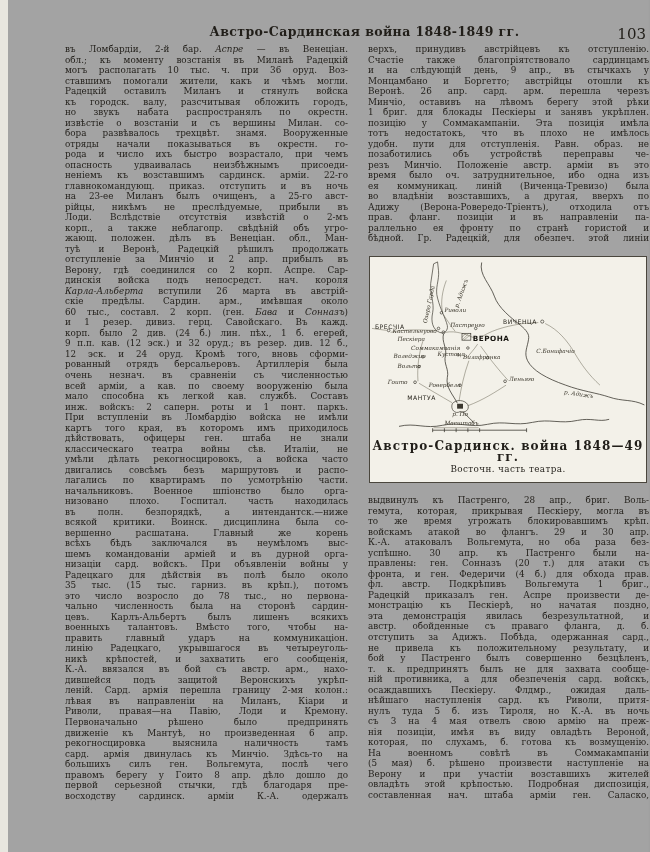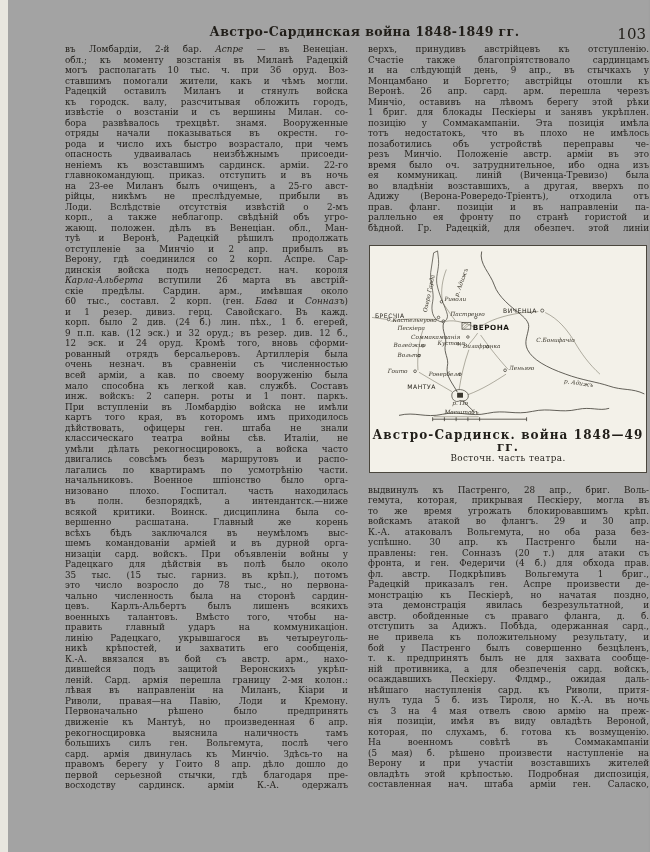--- a/index.html
+++ b/index.html
@@ -71,20 +71,21 @@
     <div class="page-number">103</div>
   </div>
 
   <div class="col col-left" id="col-left">
       <div class="tline">въ Ломбардіи, 2-й бар. <i>Аспре</i> — въ Венеціан.</div>
       <div class="tline">обл.; къ моменту возстанія въ Миланѣ Радецкій</div>
       <div class="tline">могъ располагать 10 тыс. ч. при 36 оруд. Воз-</div>
       <div class="tline">ставшимъ помогали жители, какъ и чѣмъ могли.</div>
       <div class="tline">Радецкій оставилъ Миланъ и стянулъ войска</div>
       <div class="tline">къ городск. валу, разсчитывая обложить городъ,</div>
+      <div class="tline">но звукъ набата распространялъ по окрестн.</div>
       <div class="tline">извѣстіе о возстаніи и съ вершины Милан. со-</div>
       <div class="tline">бора развѣвалось трехцвѣт. знамя. Вооруженные</div>
       <div class="tline">отряды начали показываться въ окрестн. го-</div>
       <div class="tline">рода и число ихъ быстро возрастало, при чемъ</div>
       <div class="tline">опасность удваивалась неизбѣжнымъ присоеди-</div>
       <div class="tline">неніемъ къ возставшимъ сардинск. арміи. 22-го</div>
       <div class="tline">главнокомандующ. приказ. отступить и въ ночь</div>
       <div class="tline">на 23-ее Миланъ былъ очищенъ, а 25-го авст-</div>
       <div class="tline">рійцы, никѣмъ не преслѣдуемые, прибыли въ</div>
       <div class="tline">Лоди. Вслѣдствіе отсутствія извѣстій о 2-мъ</div>
@@ -131,38 +132,39 @@
       <div class="tline">линію Радецкаго, укрывшагося въ четыреуголь-</div>
       <div class="tline">никѣ крѣпостей, и захватить его сообщенія,</div>
       <div class="tline">К.-А. ввязался въ бой съ австр. арм., нахо-</div>
       <div class="tline">дившейся подъ защитой Веронскихъ укрѣп-</div>
       <div class="tline">леній. Сард. армія перешла границу 2-мя колон.:</div>
       <div class="tline">лѣвая въ направленіи на Миланъ, Кіари и</div>
       <div class="tline">Риволи, правая—на Павію, Лоди и Кремону.</div>
       <div class="tline">Первоначально рѣшено было предпринять</div>
       <div class="tline">движеніе къ Мантуѣ, но произведенная 6 апр.</div>
       <div class="tline">рекогносцировка выяснила наличность тамъ</div>
+      <div class="tline">сард. армія двинулась къ Минчіо. Здѣсь-то на</div>
       <div class="tline">большихъ силъ ген. Вольгемута, послѣ чего</div>
-      <div class="tline">сард. армія двинулась къ Минчіо. Здѣсь-то на</div>
       <div class="tline">правомъ берегу у Гоито 8 апр. дѣло дошло до</div>
       <div class="tline">первой серьезной стычки, гдѣ благодаря пре-</div>
       <div class="tline">восходству сардинск. арміи К.-А. одержалъ</div>
     </div>
 
   <div class="col col-right">
     <div id="col-right-top">
         <div class="tline">верхъ, принудивъ австрійцевъ къ отступленію.</div>
         <div class="tline">Счастіе также благопріятствовало сардинцамъ</div>
         <div class="tline">и на слѣдующій день, 9 апр., въ стычкахъ у</div>
         <div class="tline">Монцамбано и Боргетто; австрійцы отошли къ</div>
         <div class="tline">Веронѣ. 26 апр. сард. арм. перешла черезъ</div>
         <div class="tline">Минчіо, оставивъ на лѣвомъ берегу этой рѣки</div>
         <div class="tline">1 бриг. для блокады Пескіеры и занявъ укрѣплен.</div>
         <div class="tline">позицію у Соммакампаніи. Эта позиція имѣла</div>
         <div class="tline">тотъ недостатокъ, что въ плохо не имѣлось</div>
+        <div class="tline">удобн. пути для отступленія. Равн. образ. не</div>
         <div class="tline">позаботились объ устройствѣ переправы че-</div>
         <div class="tline">резъ Минчіо. Положеніе австр. арміи въ это</div>
         <div class="tline">время было оч. затруднительное, ибо одна изъ</div>
         <div class="tline">ея коммуникац. линій (Виченца-Тревизо) была</div>
         <div class="tline">во владѣніи возставшихъ, а другая, вверхъ по</div>
         <div class="tline">Адижу (Верона-Ровередо-Тріентъ), отходила отъ</div>
         <div class="tline">прав. фланг. позиціи и въ направленіи па-</div>
         <div class="tline">раллельно ея фронту по странѣ гористой и</div>
         <div class="tline">бѣдной. Гр. Радецкій, для обезпеч. этой линіи</div>
       </div>

